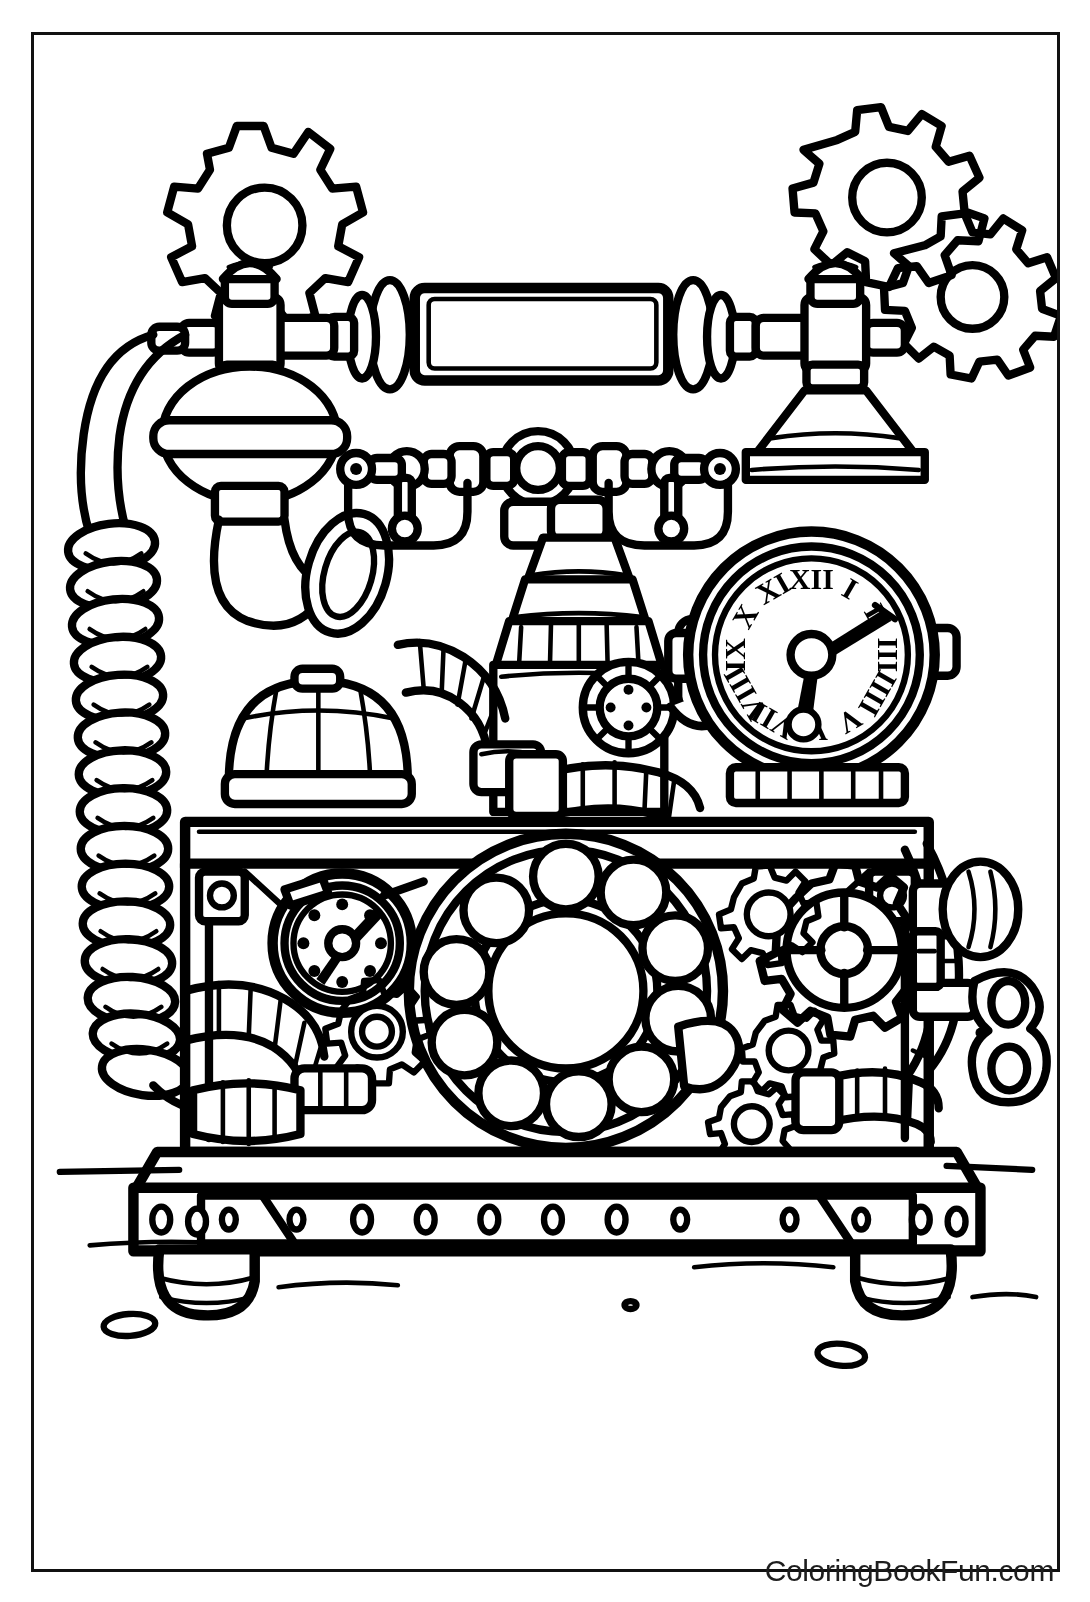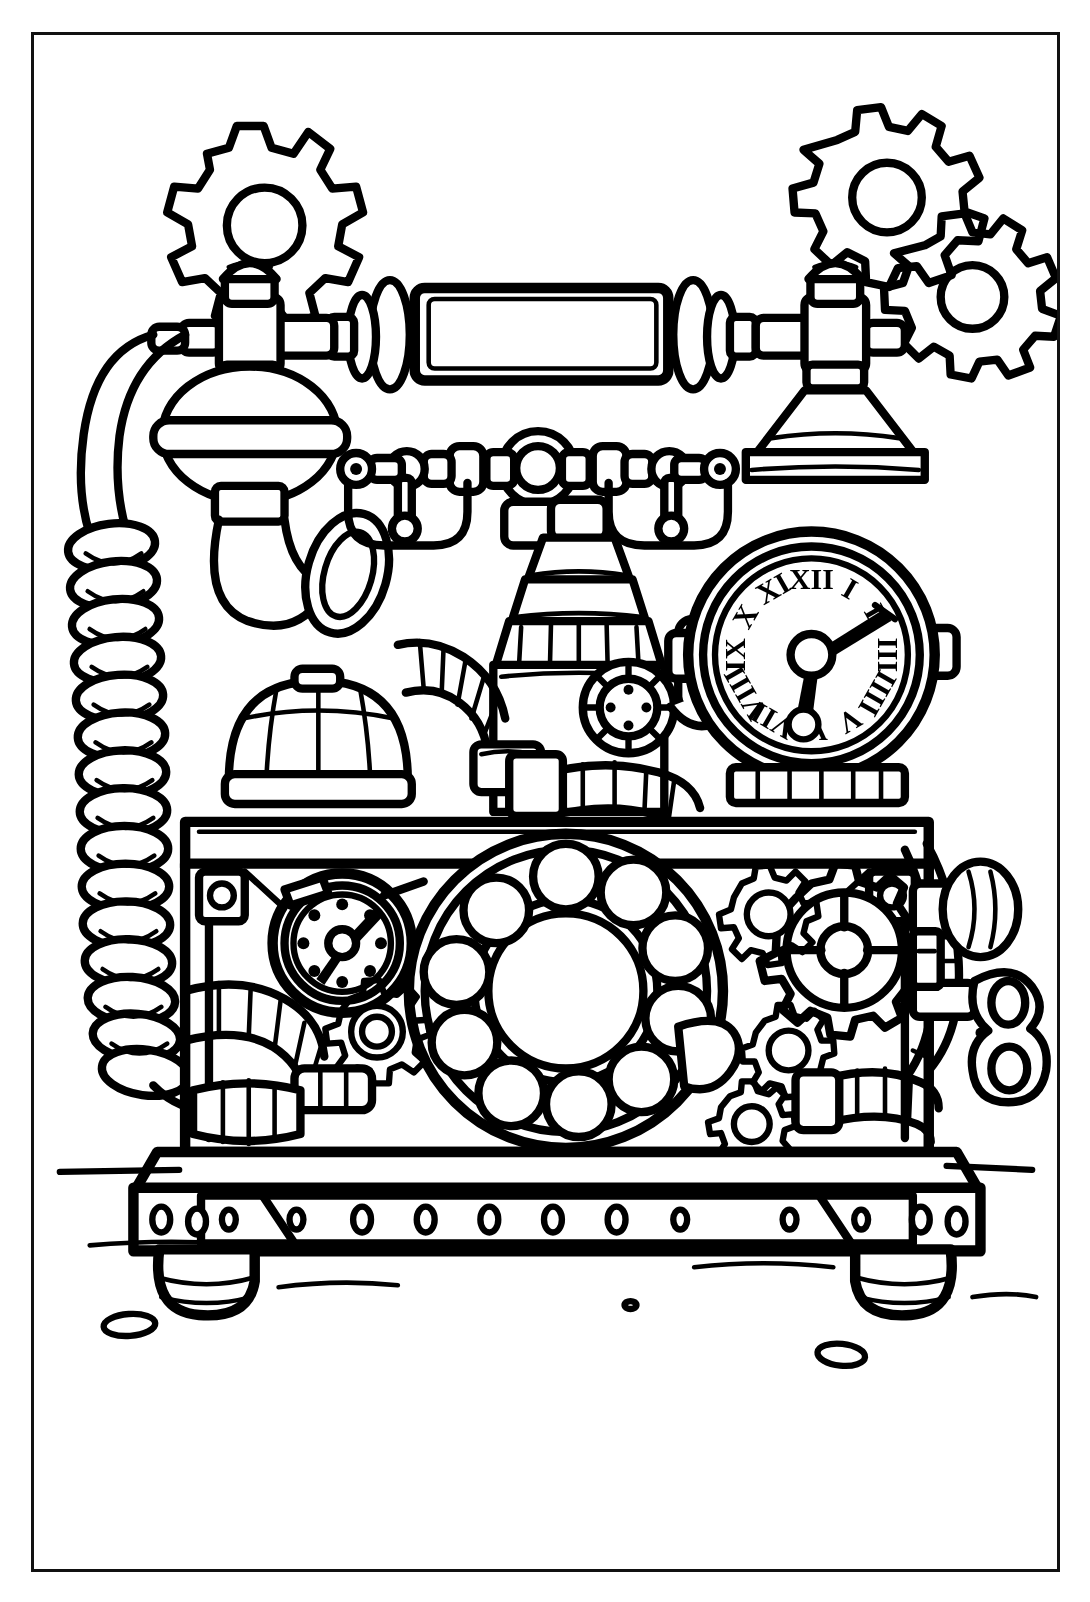--- a/index.html
+++ b/index.html
@@ -604,14 +604,15 @@
       <g>
         <ellipse class="ink w-med white" cx="96" cy="1296" rx="26" ry="11" transform="rotate(-4 96 1296)"></ellipse>
         <ellipse class="ink w-med white" cx="812" cy="1326" rx="24" ry="11" transform="rotate(6 812 1326)"></ellipse>
         <ellipse class="ink w-med white" cx="600" cy="1276" rx="6" ry="4"></ellipse>
       </g>
 
     </svg>
 
   </div>
 
+  <div id="watermark">ColoringBookFun.com</div>
 
 </div>
 
 </body></html>

